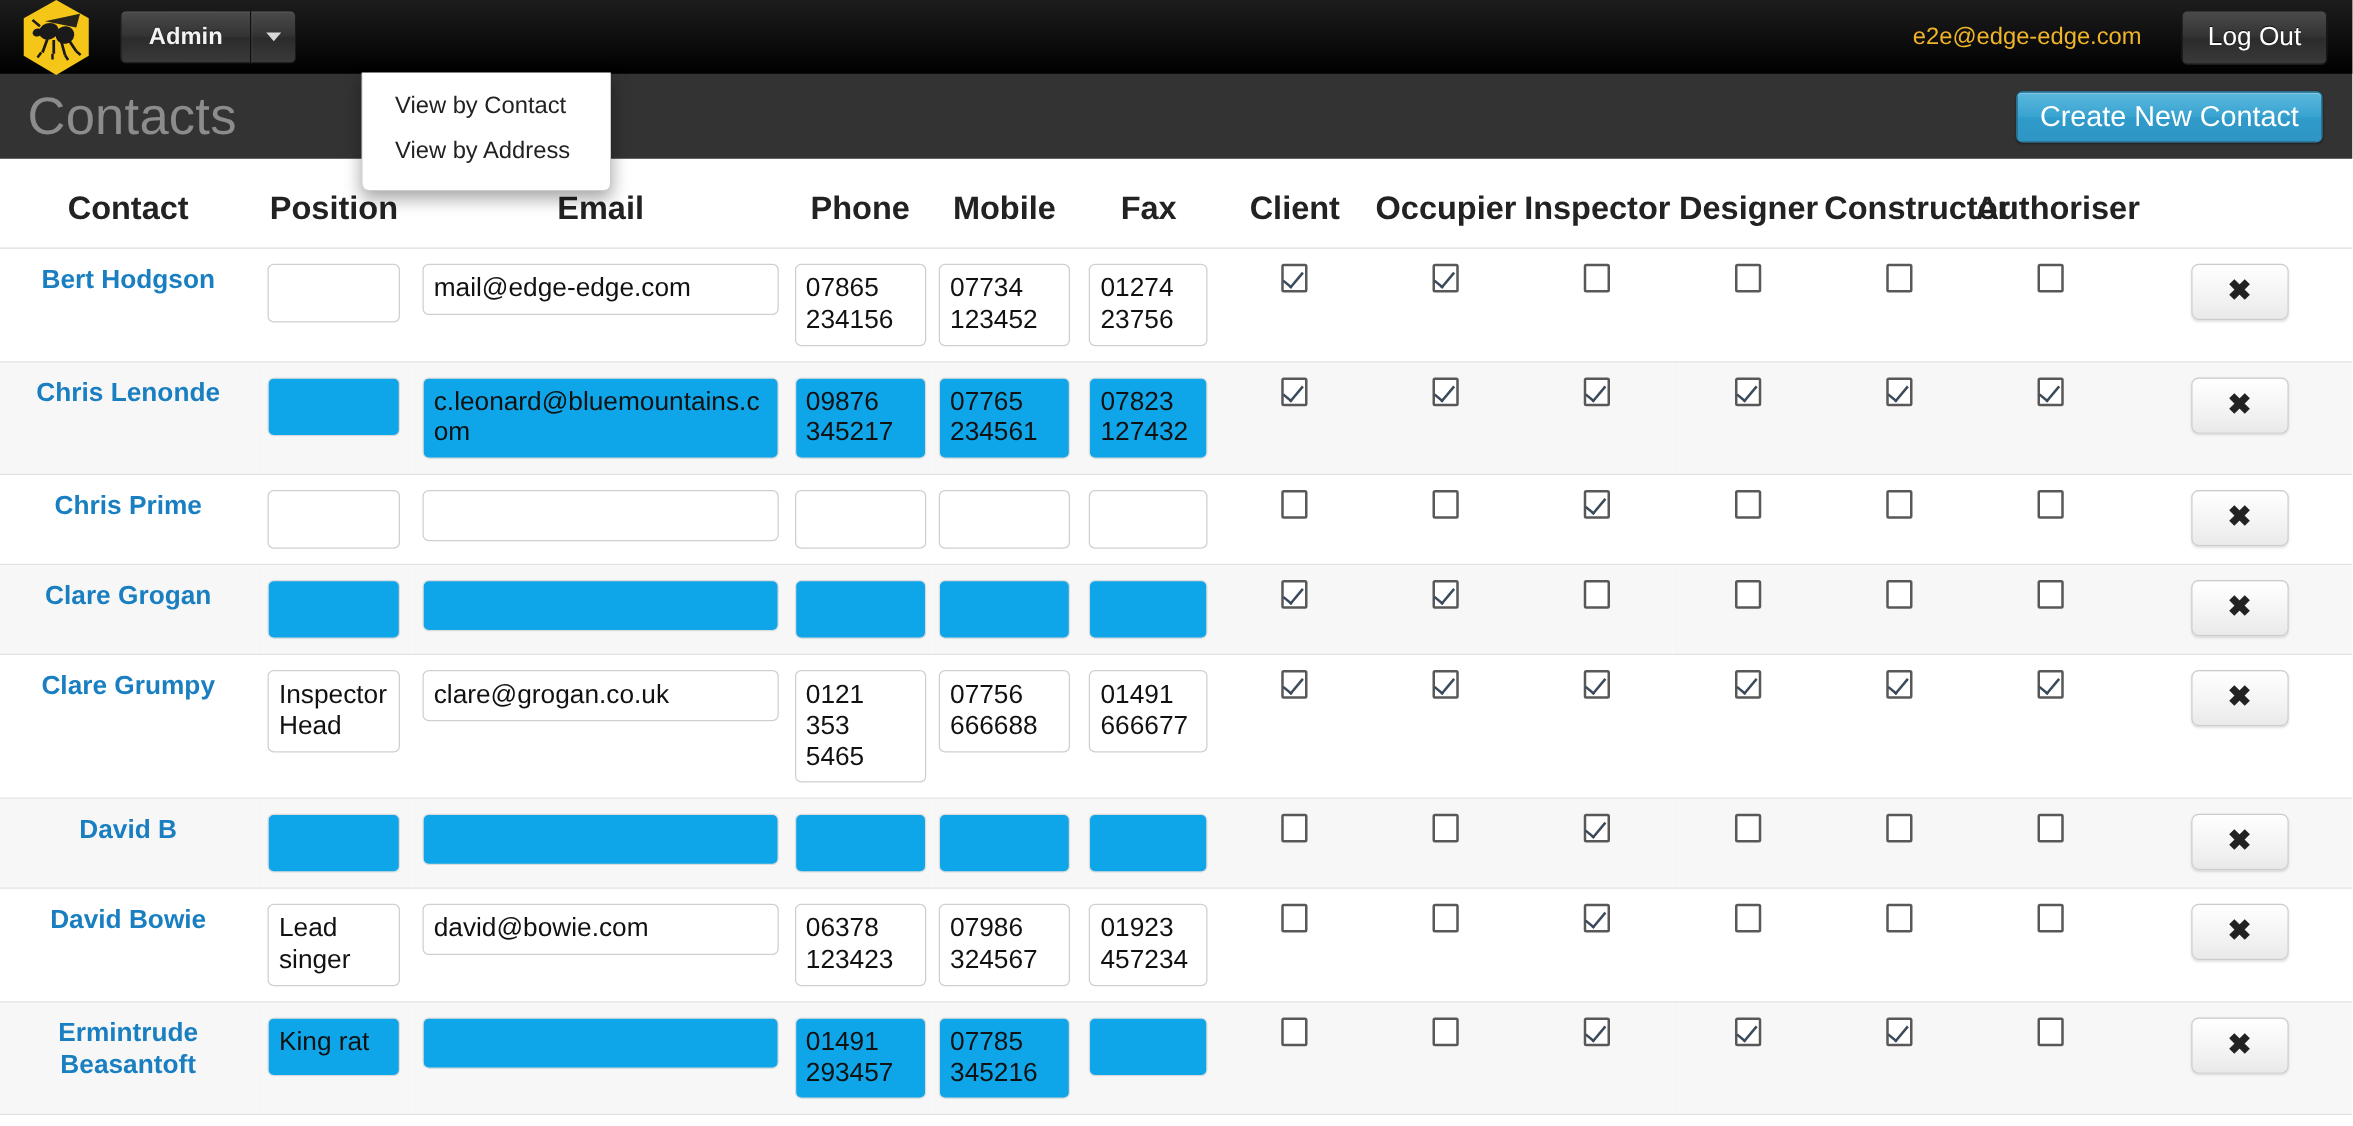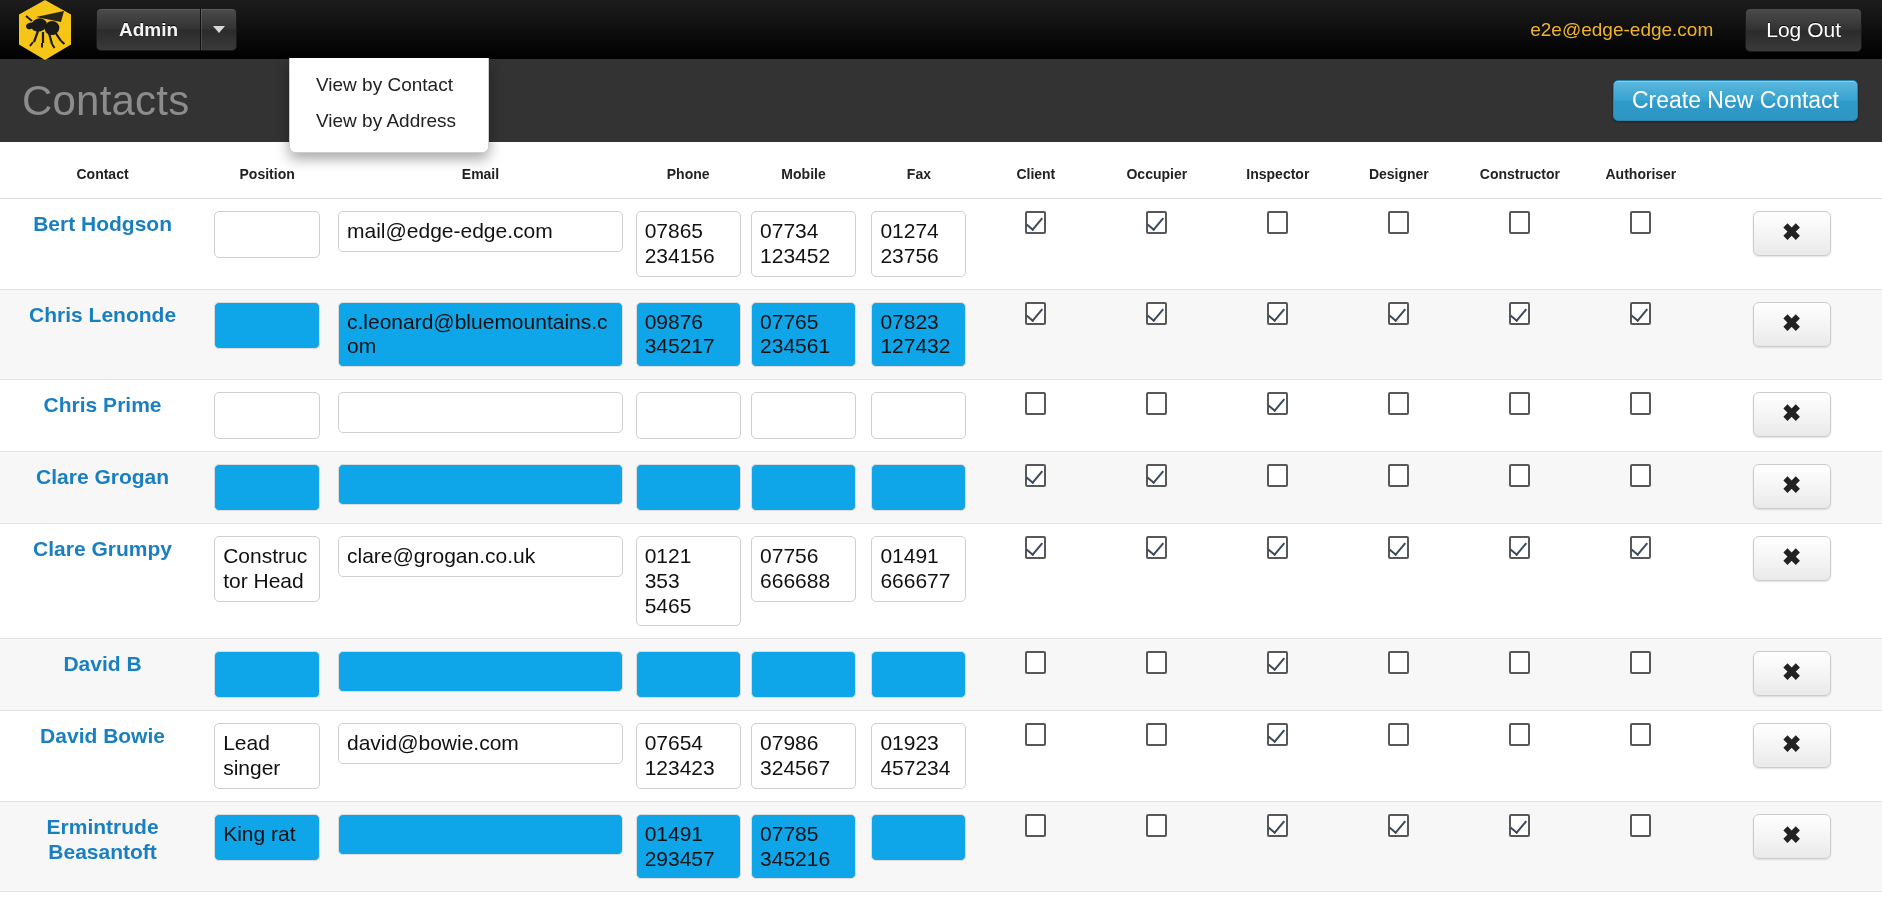--- a/index.html
+++ b/index.html
@@ -129,21 +129,21 @@
     padding: 7px 0 7px 26px;
     font-size: 19px;
     color: #222222;
     white-space: nowrap;
     cursor: pointer;
   }
 
   
   .pagehead {
     position: relative;
-    height: 83px;
+    height: 68px;
     background: #333333;
     display: flex;
     align-items: center;
     padding: 0 24px 0 22px;
     z-index: 10;
   }
   .pagetitle {
     font-size: 42px;
     color: #8c8c8c;
     font-weight: normal;
@@ -169,21 +169,21 @@
     width: 1882px;
     background: #ffffff;
     overflow: hidden;
   }
   table.contacts {
     width: 1882px;
     border-collapse: collapse;
     table-layout: fixed;
   }
   table.contacts thead th {
-    font-size: 14px;
+    font-size: 26px;
     font-weight: bold;
     color: #222222;
     padding: 24px 0 16px 0;
     text-align: center;
     border-bottom: 1px solid #dddddd;
     vertical-align: bottom;
   }
   th.col-contact  { width: 200px; }
   th.col-position { width: 121px; }
   th.col-email    { width: 295px; }
@@ -441,21 +441,21 @@
           <td class="cbcell"><span class="cbox checked"></span></td>
           <td class="cbcell"><span class="cbox"></span></td>
           <td class="cbcell"><span class="cbox"></span></td>
           <td class="cbcell"><span class="cbox"></span></td>
           <td class="cbcell"><span class="cbox"></span></td>
           <td class="delcell"><span class="btn-del"><span>✖</span></span></td>
         </tr>
         <tr class="odd">
           <td class="namecell"><a class="contact-name">Clare Grumpy</a></td>
           <td>
-            <div class="field fld-position" contenteditable="true" style="">Constructor Head</div>
+            <div class="field fld-position" contenteditable="true" style="">Inspector Head</div>
           </td>
           <td>
             <div class="field fld-email" contenteditable="true" style="">clare@grogan.co.uk</div>
           </td>
           <td>
             <div class="field fld-phone" contenteditable="true" style="">0121 353 5465</div>
           </td>
           <td>
             <div class="field fld-mobile" contenteditable="true" style="">07756 666688</div>
           </td>
@@ -497,21 +497,21 @@
         </tr>
         <tr class="odd">
           <td class="namecell"><a class="contact-name">David Bowie</a></td>
           <td>
             <div class="field fld-position" contenteditable="true" style="">Lead singer</div>
           </td>
           <td>
             <div class="field fld-email" contenteditable="true" style="">david@bowie.com</div>
           </td>
           <td>
-            <div class="field fld-phone" contenteditable="true" style="">07654 123423</div>
+            <div class="field fld-phone" contenteditable="true" style="">06378 123423</div>
           </td>
           <td>
             <div class="field fld-mobile" contenteditable="true" style="">07986 324567</div>
           </td>
           <td>
             <div class="field fld-fax" contenteditable="true" style="">01923 457234</div>
           </td>
           <td class="cbcell"><span class="cbox"></span></td>
           <td class="cbcell"><span class="cbox"></span></td>
           <td class="cbcell"><span class="cbox checked"></span></td>

